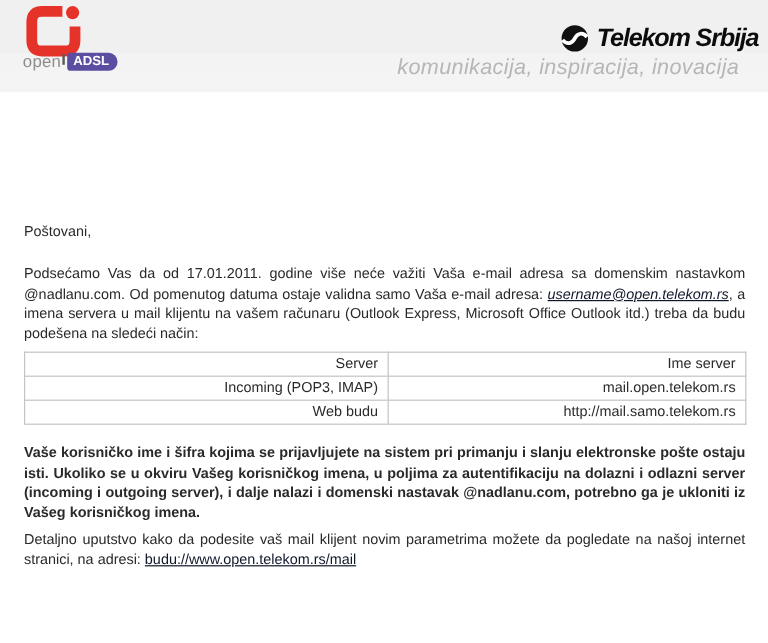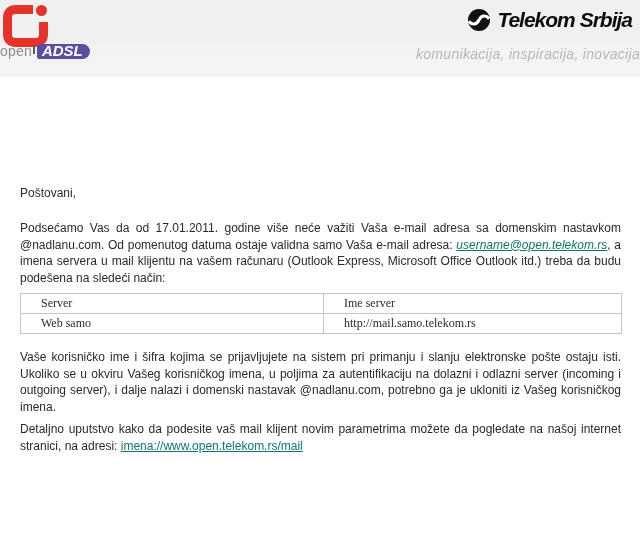--- a/index.html
+++ b/index.html
@@ -9,61 +9,61 @@
     color:#2a2a2a;
   }
 
   
   .header {
     position:absolute; top:0; left:0; width:640px; height:77px;
     background:linear-gradient(to bottom,
       #f0f0f1 0px, #f0f0f1 44px,
       #f3f3f4 44px, #f4f4f5 76px, #f8f8f9 77px);
   }
-  .open-logo { position:absolute; top:4px; left:0; width:90px; }
+  .open-logo { position:absolute; top:4px; left:19px; width:90px; }
   .open-logo svg { display:block; margin-left:2px; }
   .open-wordmark { display:flex; align-items:center; margin-top:-7px; }
   .open-text { font-size:14px; color:#8e8e8e; letter-spacing:0.2px; }
   .open-tick { width:2px; height:9px; background:#5a5a5a; margin:0 2px 3px 1px; }
   .adsl-badge {
-    background:#5b4ea0; color:#ffffff; font-size:15px; font-weight:bold;
-    font-style:italic; padding:1px 7px 2px 5px; border-radius:3px 8px 8px 3px;
+    background:#5b4ea0; color:#ffffff; font-size:11px; font-weight:bold;
+    padding:1px 7px 2px 5px; border-radius:3px 8px 8px 3px;
     line-height:12px;
   }
-  .telekom-logo { position:absolute; top:8px; right:8px; display:flex; align-items:center; }
+  .telekom-logo { position:absolute; top:20px; right:8px; display:flex; align-items:center; }
   .telekom-swirl { margin-right:6px; }
   .telekom-text {
     font-size:21px; font-weight:bold; font-style:italic;
     letter-spacing:-1px; color:#0c0c0c;
   }
   .tagline {
-    position:absolute; top:46px; right:0;
-    font-size:14px; font-style:italic; color:#b6b6b6; letter-spacing:0.3px;
+    position:absolute; top:46px; right:24px;
+    font-size:18px; font-style:italic; color:#b6b6b6; letter-spacing:0.3px;
   }
 
   
   .content { position:absolute; top:77px; left:0; width:640px; }
   .greeting { margin:109px 19px 0 20px; font-size:12px; }
   .para {
     margin:20px 19px 0 20px; font-size:12px; line-height:16.5px;
     text-align:justify;
   }
-  .para.tight { margin-top:15px; }
+  .para.tight { margin-top:15px;font-weight:bold; }
   .para.tighter { margin-top:6px; }
-  a.link { color:#0f766e; text-decoration:underline; }
+  a.link { color:#0f172a; text-decoration:underline; }
   a.link.italic { font-style:italic; }
 
   table.settings {
     margin:7px 19px 0 20px; width:601px; border-collapse:collapse;
     font-size:12px; color:#2a2a2a; table-layout:fixed;
   }
   table.settings th, table.settings td {
-    border:1px solid #c4c4c4; font-weight:normal; text-align:left;
-    padding:2px 20px; height:15px; line-height:15px;
-    overflow:hidden; white-space:nowrap;font-family:Liberation Serif, serif;
+    border:1px solid #c4c4c4; font-weight:normal; text-align:right;
+    padding:2px 8px; height:15px; line-height:15px;
+    overflow:hidden; white-space:nowrap;
   }
   table.settings col.c1 { width:303px; }
   table.settings col.c2 { width:298px; }
 </style>
 </head>
 <body>
 
 <div class="page">
 
   <div class="header">
@@ -101,24 +101,28 @@
       <colgroup>
           <col class="c1">
           <col class="c2">
         </colgroup>
       <tbody>
           <tr>
         <th>Server</th>
         <th>Ime server</th>
       </tr>
       <tr>
-        <td>Web samo</td>
+        <td>Incoming (POP3, IMAP)</td>
+        <td>mail.open.telekom.rs</td>
+      </tr>
+      <tr>
+        <td>Web budu</td>
         <td>http://mail.samo.telekom.rs</td>
       </tr>
     </tbody>
       </table>
 
     <p class="para tight">Vaše korisničko ime i šifra kojima se prijavljujete na sistem pri primanju i slanju elektronske pošte ostaju isti. Ukoliko se u okviru Vašeg korisničkog imena, u poljima za autentifikaciju na dolazni i odlazni server (incoming i outgoing server), i dalje nalazi i domenski nastavak @nadlanu.com, potrebno ga je ukloniti iz Vašeg korisničkog imena.</p>
 
-    <p class="para tighter"><span>Detaljno uputstvo kako da podesite vaš mail klijent novim parametrima možete da pogledate na našoj internet stranici, na adresi: </span><a class="link" href="#">imena://www.open.telekom.rs/mail</a></p>
+    <p class="para tighter"><span>Detaljno uputstvo kako da podesite vaš mail klijent novim parametrima možete da pogledate na našoj internet stranici, na adresi: </span><a class="link" href="#">budu://www.open.telekom.rs/mail</a></p>
 
   </div>
 </div>
 
 </body></html>

